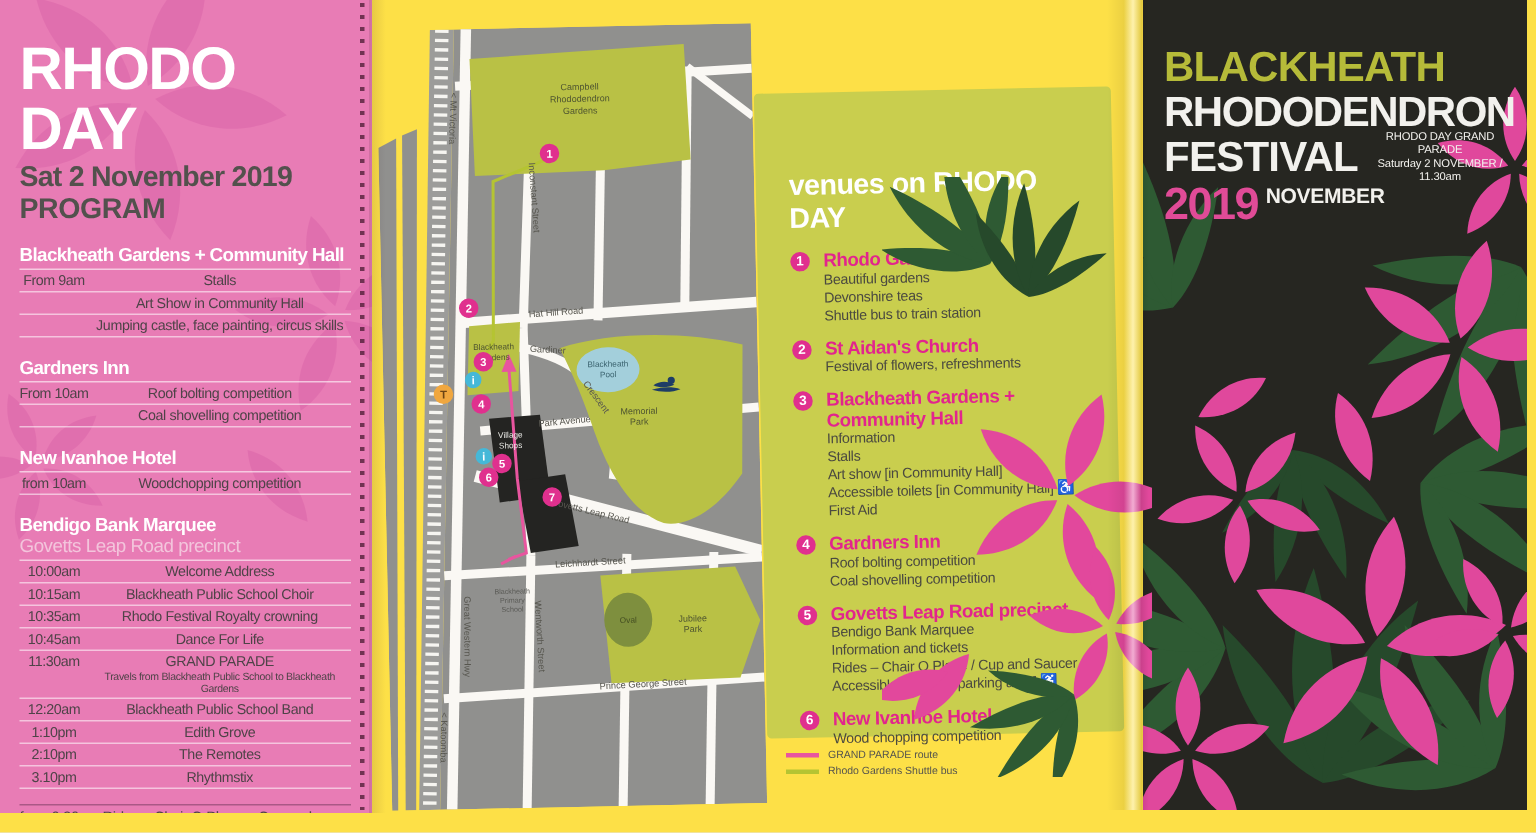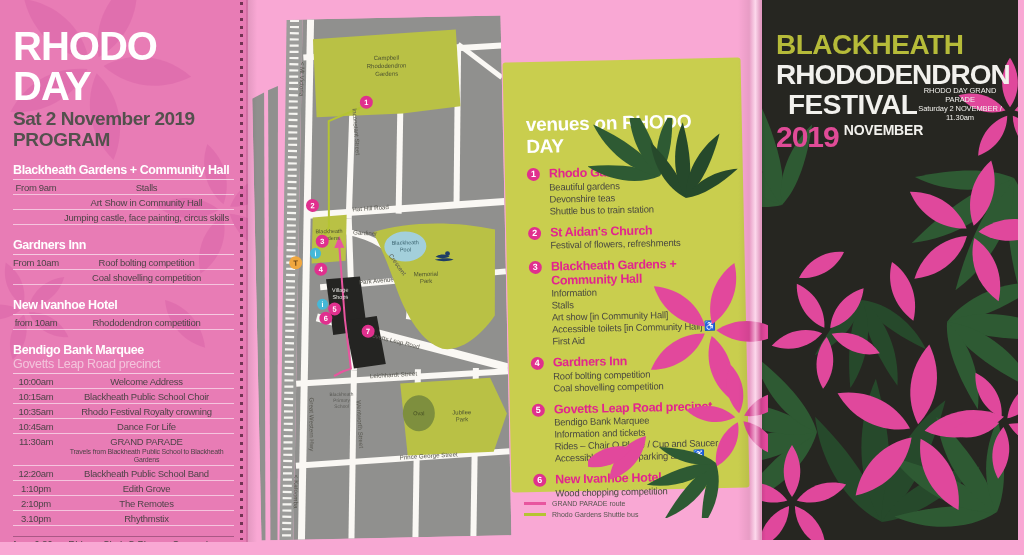--- a/index.html
+++ b/index.html
@@ -1,16 +1,16 @@
 <!DOCTYPE html>
 <html><head>
 <meta charset="utf-8">
 <style>
   html,body{margin:0;padding:0;background:#e8e6e0;}
-  .scan{position:relative;width:1024px;height:555px;background:#f9a8d4;overflow:hidden;
+  .scan{position:relative;width:1024px;height:555px;background:#fde047;overflow:hidden;
         font-family:"Liberation Sans", sans-serif;}
 
   
   .panel-left{position:absolute;left:0;top:0;width:248px;height:542px;background:#e87cb5;overflow:hidden;}
   .panel-left .content{position:relative;padding:26px 14px 0 13px;z-index:2;}
   .deco-left{position:absolute;left:0;top:-20px;z-index:1;opacity:.42;}
   .perforation{position:absolute;left:240px;top:2px;width:3px;height:538px;z-index:3;
     background:repeating-linear-gradient(180deg, rgba(74,26,50,.75) 0 3px, rgba(0,0,0,0) 3px 8px);}
   .pp-title{font-size:40px;line-height:40px;font-weight:bold;color:#ffffff;letter-spacing:-1px;}
   .pp-date{font-size:19px;line-height:21px;font-weight:bold;color:#53514d;letter-spacing:-.5px;margin-top:2px;}
@@ -48,21 +48,21 @@
   .legend .sw{width:22px;height:2.5px;margin-right:6px;}
   .legend .lt{font-size:7px;color:#55544e;}
 
   
   .panel-cover{position:absolute;left:762px;top:0;width:256px;height:540px;background:#262621;overflow:hidden;}
   .cover-art{position:absolute;left:0;top:0;}
   .cover-text{position:absolute;left:14px;top:30px;width:235px;z-index:2;}
   .cv-l1{font-size:28px;line-height:30px;font-weight:bold;color:#b6bb39;letter-spacing:-.5px;}
   .cv-l2{font-size:28px;line-height:30px;font-weight:bold;color:#f2f1ed;letter-spacing:-1px;}
   .cv-l3row{position:relative;}
-  .cv-l3{font-size:28px;line-height:30px;font-weight:bold;color:#f2f1ed;letter-spacing:-.5px;display:inline-block;margin-left:12px;}
+  .cv-l3{font-size:28px;line-height:30px;font-weight:bold;color:#f2f1ed;letter-spacing:-.5px;display:inline-block;}
   .cv-side{position:absolute;right:0;bottom:-2px;width:102px;text-align:center;}
   .cv-side .s1{font-size:7.5px;line-height:9px;color:#f2f1ed;letter-spacing:-.1px;}
   .cv-side .s2{font-size:7.5px;line-height:9px;color:#f2f1ed;letter-spacing:-.1px;}
   .cv-l4row{display:flex;align-items:flex-start;}
   .cv-year{font-size:30px;line-height:34px;font-weight:bold;color:#e04b97;letter-spacing:-1px;}
   .cv-month{font-size:14px;line-height:16px;font-weight:bold;color:#f2f1ed;margin-left:5px;margin-top:2px;letter-spacing:-.2px;}
 
   
   .fold-left{position:absolute;left:246px;top:0;width:16px;height:542px;z-index:4;pointer-events:none;
     background:linear-gradient(90deg, rgba(60,30,45,.14), rgba(0,0,0,0) 70%);}
@@ -131,21 +131,21 @@
         <div class="row">
           <span class="t"></span>
           <span class="d">Coal shovelling competition</span>
         </div>
       </div>
 
       <div class="sec">
         <h2>New Ivanhoe Hotel</h2>
         <div class="row">
           <span class="t">from 10am</span>
-          <span class="d">Rhododendron competition</span>
+          <span class="d">Woodchopping competition</span>
         </div>
       </div>
 
       <div class="sec">
         <h2 class="noline">Bendigo Bank Marquee</h2>
         <div class="sub">Govetts Leap Road precinct</div>
         <div class="row">
           <span class="t">10:00am</span>
           <span class="d">Welcome Address</span>
         </div>

